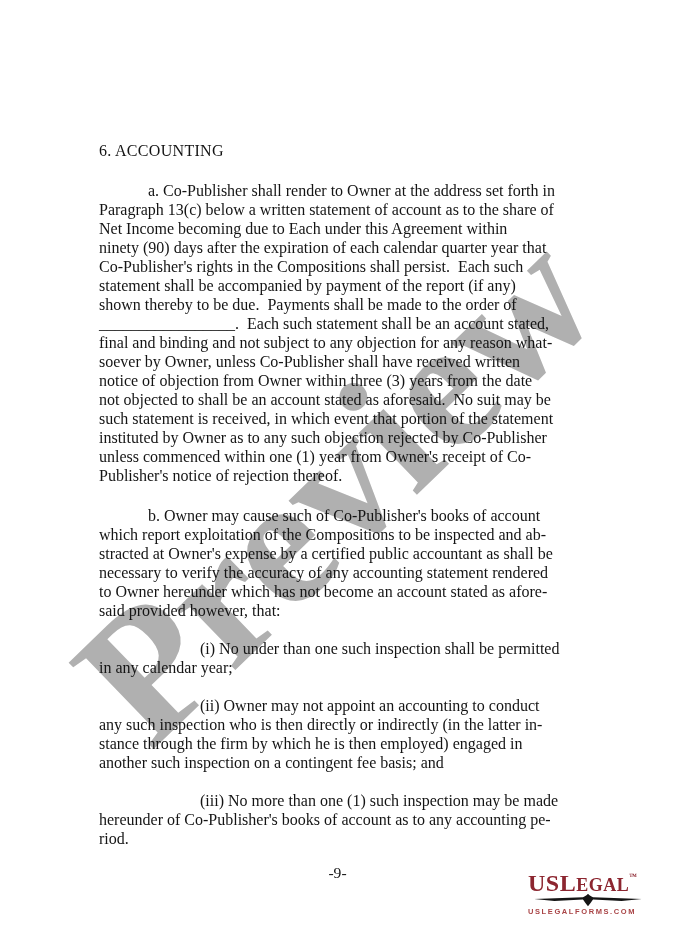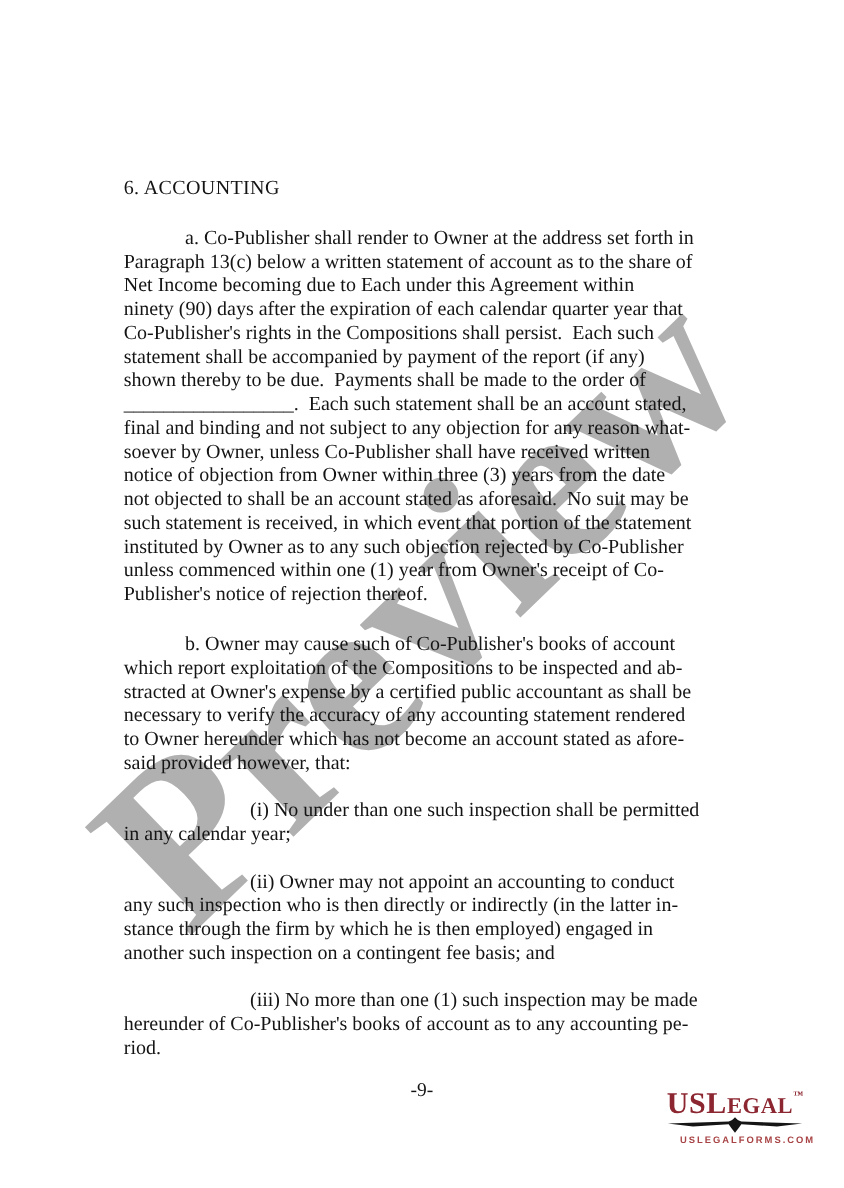--- a/index.html
+++ b/index.html
@@ -55,42 +55,41 @@
     top: 864px;
     text-align: center;
     font-size: 15.6px;
     z-index: 2;
   }
   .logo {
     position: absolute;
     top: 871px;
     right: 27px;
     width: 120px;
-    text-align: center;
+    text-align: left;
     z-index: 2;
     line-height: 1;
   }
   .logo-wordmark {
     font-family: "Liberation Serif", serif;
     font-weight: bold;
     color: #8c2630;
     white-space: nowrap;
   }
   .logo-wordmark .big   { font-size: 24px; letter-spacing: 0.5px; }
   .logo-wordmark .small { font-size: 18px; letter-spacing: 0.5px; }
   .logo-wordmark .tm    { font-size: 8px; vertical-align: 12px; }
   .logo-emblem { display: block; margin: -2px auto 1px auto; }
   .logo-site {
     font-family: "Liberation Sans", sans-serif;
     font-weight: bold;
     font-size: 7.5px;
     letter-spacing: 1.6px;
     color: #a94446;
     white-space: nowrap;
-    margin-left: 16px;
   }
 </style>
 </head>
 <body>
 
 <div class="page">
 
   <div class="watermark">Preview</div>
 
   <div class="content">

